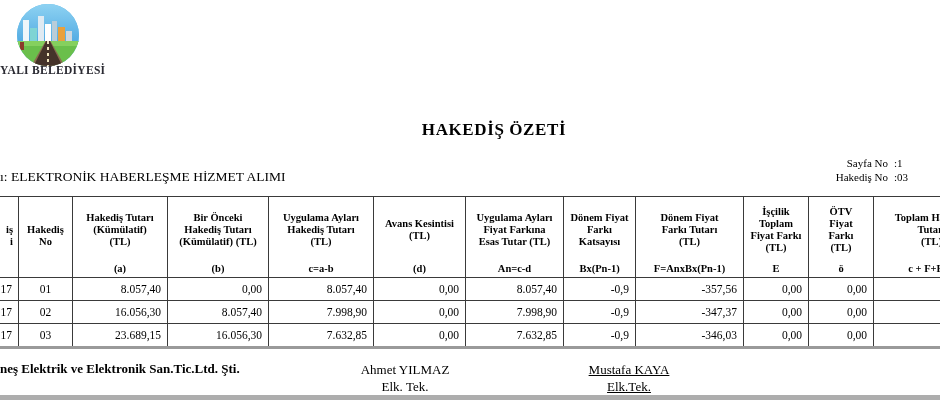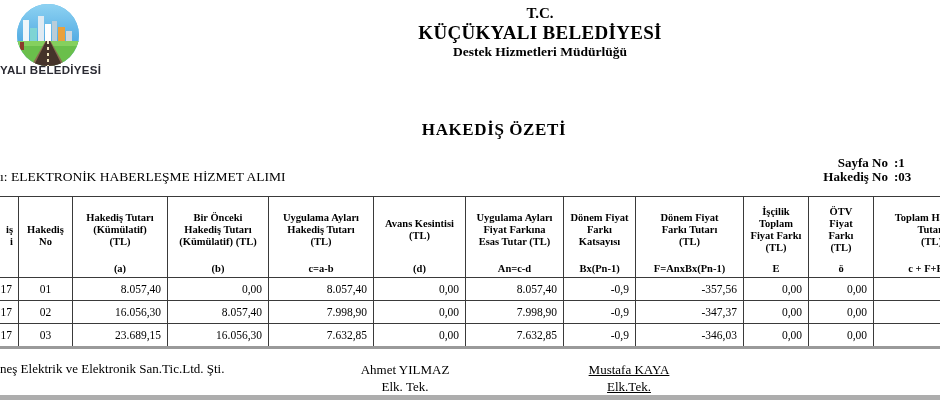--- a/index.html
+++ b/index.html
@@ -16,56 +16,56 @@
   .b{position:absolute;}
   .logo-grass{position:absolute;left:0;top:37px;width:62px;height:25px;background:#6abf4b;}
   .logo-grass2{position:absolute;left:0;top:37px;width:62px;height:5px;background:#85d05e;}
   .roadwrap{position:absolute;left:11px;top:37px;width:40px;height:25px;
             clip-path:polygon(44% 0,56% 0,92% 100%,8% 100%);background:#8a6b4f;}
   .roadbed{position:absolute;left:2px;top:0;width:36px;height:25px;
            clip-path:polygon(45% 0,55% 0,90% 100%,10% 100%);background:#45332a;}
   .roadline{position:absolute;left:19px;top:0;width:2px;height:25px;
             background:repeating-linear-gradient(180deg,#f2e7c0 0 3px,transparent 3px 6px);}
   .logo-caption{position:absolute;left:0;top:64px;width:170px;
-                font-family:Liberation Sans, sans-serif;font-weight:bold;font-size:11.5px;
+                font-family:Liberation Serif, serif;font-weight:bold;font-size:11.5px;
                 color:#2b2b33;letter-spacing:.3px;white-space:nowrap;}
 
   
   .gov-header{position:absolute;left:330px;top:5px;width:420px;text-align:center;}
   .gov-tc{font-size:15px;font-weight:bold;}
   .gov-muni{font-size:19px;font-weight:bold;letter-spacing:.3px;}
   .gov-dept{font-size:13.5px;font-weight:bold;}
 
   .doc-title{position:absolute;left:0;top:120px;width:940px;text-align:center;
              font-size:17px;font-weight:bold;letter-spacing:.6px;padding-left:24px;}
 
   .work-line{position:absolute;left:0;top:162px;font-size:13.5px;white-space:nowrap;margin-top:7px;}
 
-  .page-meta{position:absolute;left:812px;top:156px;font-size:13px;font-weight:bold;}
+  .page-meta{position:absolute;left:812px;top:156px;font-size:11px;font-weight:normal;}
   .page-meta .row{display:flex;line-height:14px;}
   .page-meta .lbl{width:76px;text-align:right;}
   .page-meta .val{padding-left:6px;}
 
   
   .tbl-wrap{position:absolute;left:-60px;top:196px;}
   table{border-collapse:collapse;table-layout:fixed;width:1049px;
         border:1px solid #555;border-bottom:3px solid #9a9a9a;}
   th,td{border:1px solid #3a3a3a;padding:0;overflow:hidden;}
   th{height:80px;font-size:10.5px;font-weight:bold;vertical-align:top;}
   .hcell{display:flex;flex-direction:column;height:80px;}
   .hlabel{flex:1;display:flex;align-items:center;justify-content:center;
           white-space:pre-line;line-height:12px;text-align:center;padding:0 1px;}
   .hformula{line-height:13px;padding-bottom:2px;text-align:center;white-space:nowrap;}
   .col-clip .hlabel{justify-content:flex-end;text-align:right;padding-right:5px;}
   td{height:22px;font-size:11.5px;white-space:nowrap;}
   .ta-r{text-align:right;padding-right:6px;}
   .ta-c{text-align:center;}
 
   
-  .sig-company{position:absolute;left:0;top:361px;font-size:13px;font-weight:normal;white-space:nowrap;}
+  .sig-company{position:absolute;left:0;top:361px;font-size:13px;font-weight:bold;white-space:nowrap;}
   .sig{position:absolute;top:361px;text-align:center;font-size:13px;line-height:17px;}
   .sig-1{left:330px;width:150px;}
   .sig-2{left:554px;width:150px;text-decoration:underline;}
   .sig-3{left:801px;width:132px;margin-top:48px;}
 
   .bottom-bar{position:absolute;left:0;bottom:0;width:940px;height:5px;background:#adadad;}
 </style>
 </head>
 <body>
 
@@ -85,25 +85,20 @@
       <div class="logo-grass2"></div>
       <div class="b" style="left:3px;top:38px;width:4px;height:8px;background:#8a3b2a;"></div>
       <div class="roadwrap">
         <div class="roadbed"></div>
         <div class="roadline"></div>
       </div>
     </div>
     <div class="logo-caption">YALI BELEDİYESİ</div>
   </div>
 
-  <div class="gov-header">
-    <div class="gov-tc">T.C.</div>
-    <div class="gov-muni">KÜÇÜKYALI BELEDİYESİ</div>
-    <div class="gov-dept">Destek Hizmetleri Müdürlüğü</div>
-  </div>
 
   <div class="doc-title">HAKEDİŞ ÖZETİ</div>
 
   <div class="work-line">
     <span>ı:</span>
     <span> </span>
     <span>ELEKTRONİK HABERLEŞME HİZMET ALIMI</span>
   </div>
 
   <div class="page-meta">

